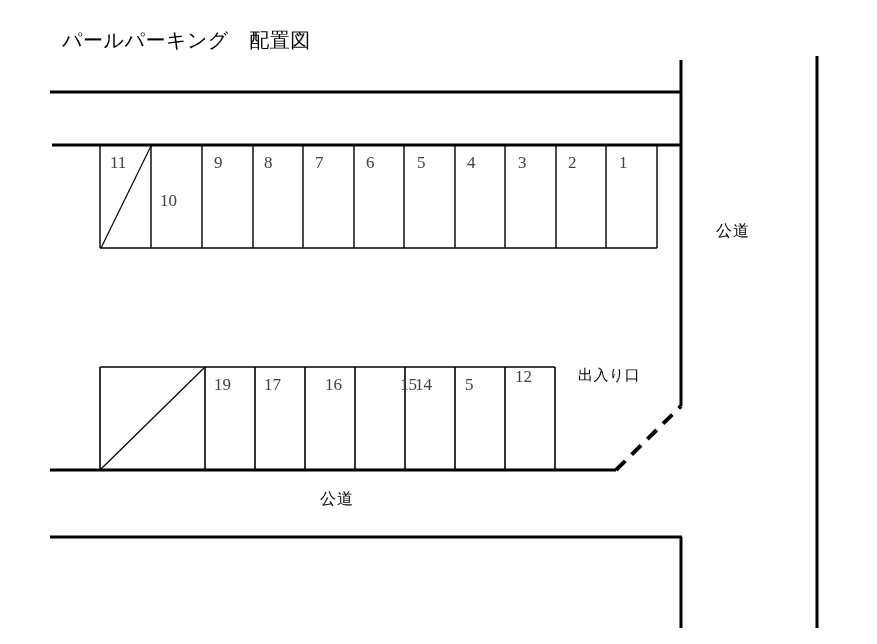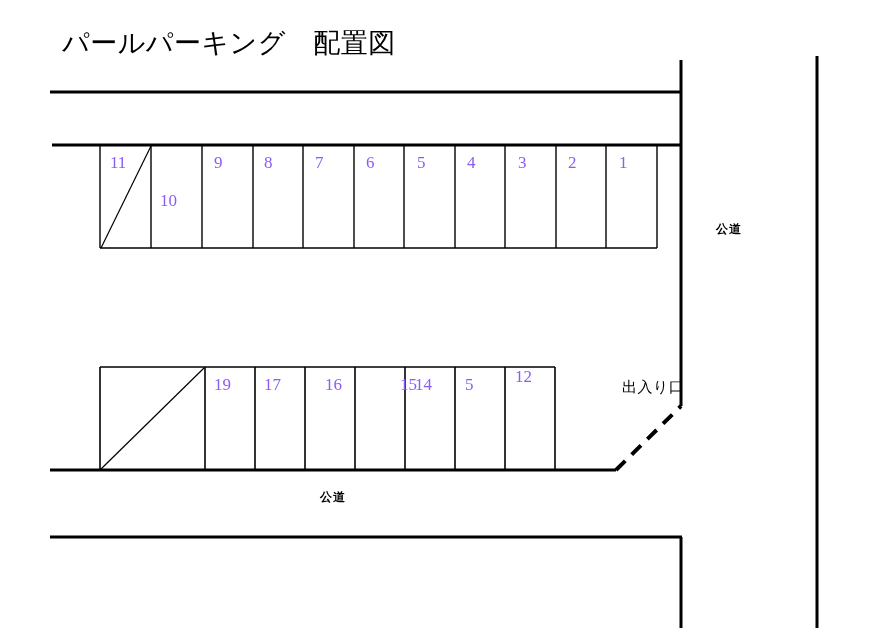--- a/index.html
+++ b/index.html
@@ -27,43 +27,41 @@
     height: 644px;
   }
   .lbl {
     position: absolute;
     white-space: nowrap;
     line-height: 1;
   }
   #title-text {
     left: 62px;
     top: 30px;
-    font-size: 27px;
+    font-size: 20px;
     letter-spacing: 0.5px;
   }
   .road-label {
-    font-size: 12px;
+    font-size: 16px;
     letter-spacing: 1px;
-    font-weight: bold;
   }
   #road-label-right { left: 716px; top: 223px; }
   #road-label-bottom { left: 320px; top: 491px; }
   #entrance-label {
     left: 578px;
-    top: 380px;
+    top: 368px;
     font-size: 15px;
     letter-spacing: 0.5px;
-    margin-left: 44px;
   }
   .stall-number {
     position: absolute;
     font-size: 17px;
     line-height: 1;
     text-align: left;
-    color: #8b5cf6;
+    color: #404040;
   }
 </style>
 </head>
 <body>
 
 <div id="canvas">
 
   <svg id="diagram-svg" viewBox="0 0 877 644" xmlns="http://www.w3.org/2000/svg">
 
     <line x1="50" y1="92" x2="682" y2="92" stroke="#000" stroke-width="3"></line>

